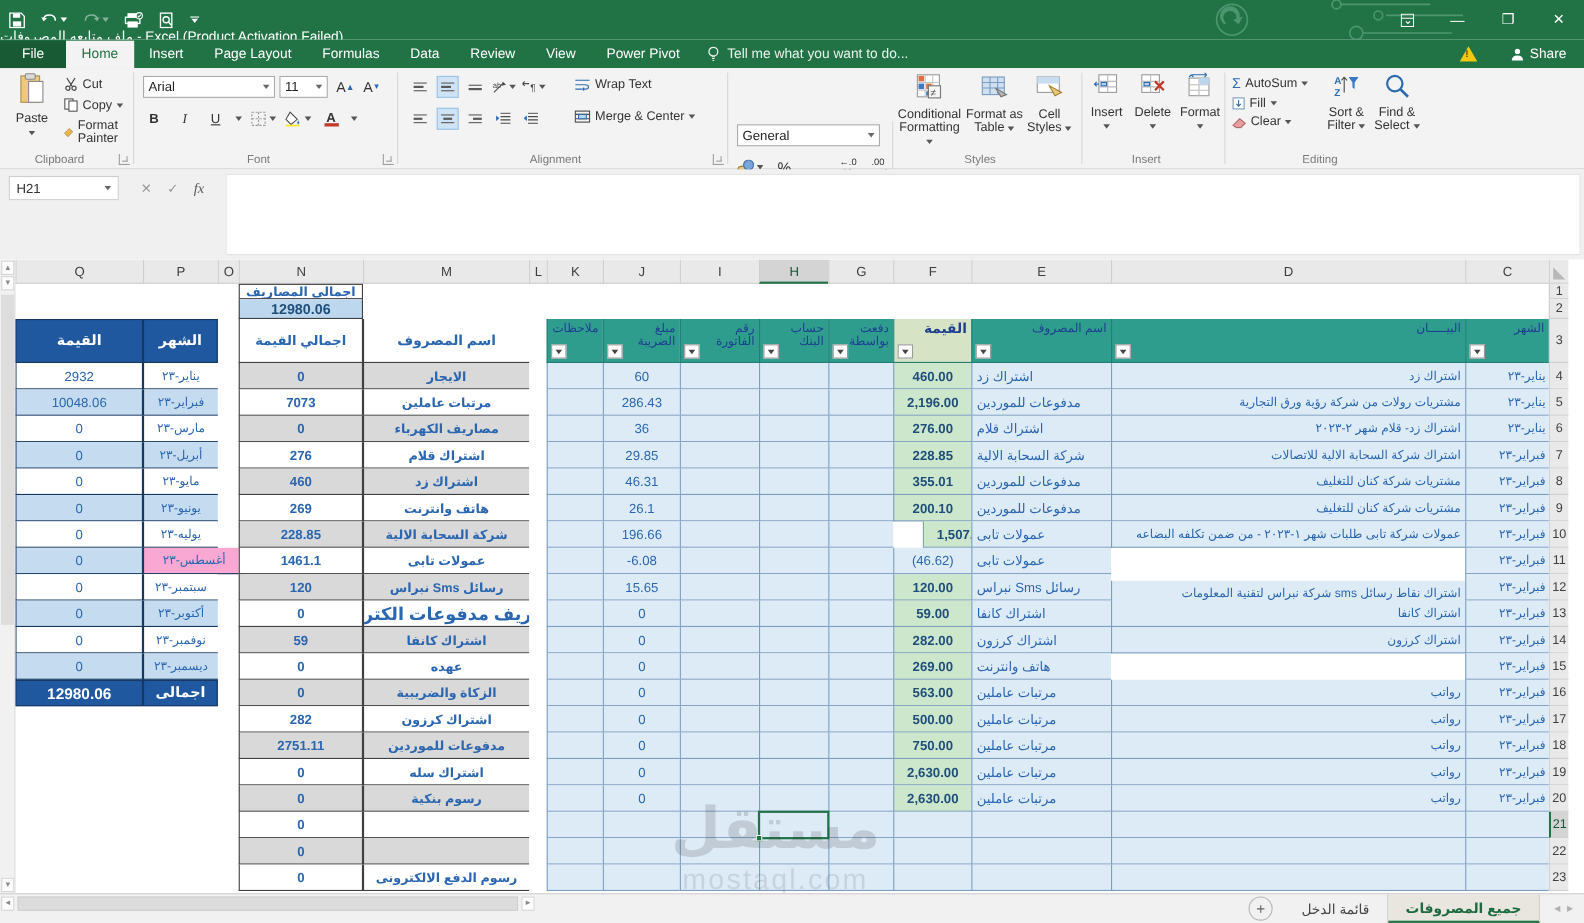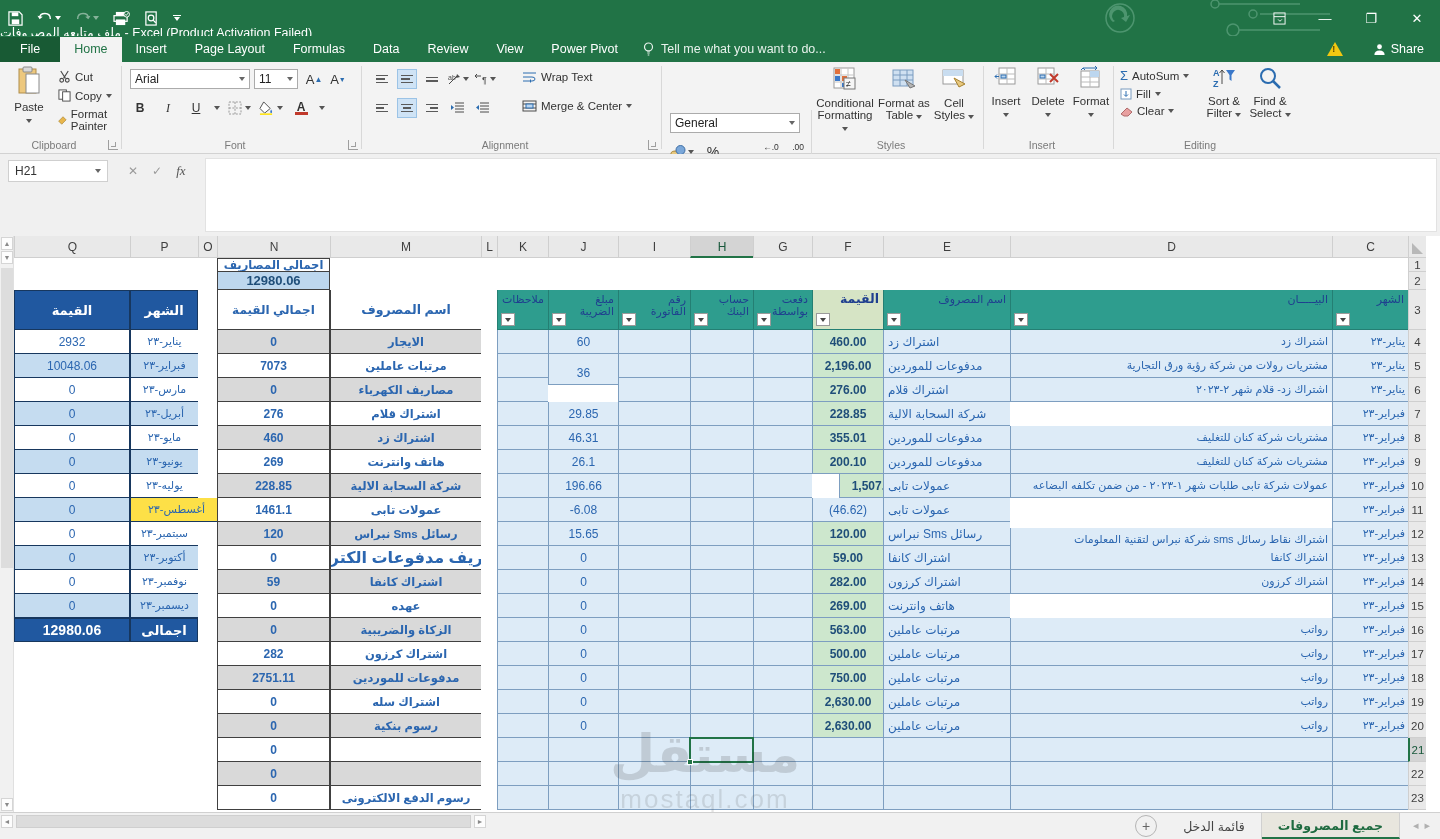--- a/index.html
+++ b/index.html
@@ -578,21 +578,21 @@
       <div class="cell sumcell rtl" style="background: rgb(255, 255, 255); font-size: 11px; left: 116px; top: 142px; width: 68px; height: 24px;">مارس-٢٣</div>
       <div class="cell sumcell first" style="background: rgb(197, 220, 240); color: rgb(43, 102, 176); left: 0px; top: 166px; width: 116px; height: 24px;">0</div>
       <div class="cell sumcell rtl" style="background: rgb(197, 220, 240); font-size: 11px; left: 116px; top: 166px; width: 68px; height: 24px;">أبريل-٢٣</div>
       <div class="cell sumcell first" style="background: rgb(255, 255, 255); color: rgb(43, 102, 176); left: 0px; top: 190px; width: 116px; height: 24px;">0</div>
       <div class="cell sumcell rtl" style="background: rgb(255, 255, 255); font-size: 11px; left: 116px; top: 190px; width: 68px; height: 24px;">مايو-٢٣</div>
       <div class="cell sumcell first" style="background: rgb(197, 220, 240); color: rgb(43, 102, 176); left: 0px; top: 214px; width: 116px; height: 24px;">0</div>
       <div class="cell sumcell rtl" style="background: rgb(197, 220, 240); font-size: 11px; left: 116px; top: 214px; width: 68px; height: 24px;">يونيو-٢٣</div>
       <div class="cell sumcell first" style="background: rgb(255, 255, 255); color: rgb(43, 102, 176); left: 0px; top: 238px; width: 116px; height: 24px;">0</div>
       <div class="cell sumcell rtl" style="background: rgb(255, 255, 255); font-size: 11px; left: 116px; top: 238px; width: 68px; height: 24px;">يوليه-٢٣</div>
       <div class="cell sumcell first" style="background: rgb(197, 220, 240); color: rgb(43, 102, 176); left: 0px; top: 262px; width: 116px; height: 24px;">0</div>
-      <div class="cell sumcell rtl" style="background: #fde047; font-size: 11px; left: 116px; top: 262px; width: 92px; height: 24px; text-align: right;">أغسطس-٢٣</div>
+      <div class="cell sumcell rtl" style="background: #f9a8d4; font-size: 11px; left: 116px; top: 262px; width: 92px; height: 24px; text-align: right;">أغسطس-٢٣</div>
       <div class="cell sumcell first" style="background: rgb(255, 255, 255); color: rgb(43, 102, 176); left: 0px; top: 286px; width: 116px; height: 24px;">0</div>
       <div class="cell sumcell rtl" style="background: rgb(255, 255, 255); font-size: 11px; left: 116px; top: 286px; width: 68px; height: 24px;">سبتمبر-٢٣</div>
       <div class="cell sumcell first" style="background: rgb(197, 220, 240); color: rgb(43, 102, 176); left: 0px; top: 310px; width: 116px; height: 24px;">0</div>
       <div class="cell sumcell rtl" style="background: rgb(197, 220, 240); font-size: 11px; left: 116px; top: 310px; width: 68px; height: 24px;">أكتوبر-٢٣</div>
       <div class="cell sumcell first" style="background: rgb(255, 255, 255); color: rgb(43, 102, 176); left: 0px; top: 334px; width: 116px; height: 24px;">0</div>
       <div class="cell sumcell rtl" style="background: rgb(255, 255, 255); font-size: 11px; left: 116px; top: 334px; width: 68px; height: 24px;">نوفمبر-٢٣</div>
       <div class="cell sumcell first" style="background: rgb(197, 220, 240); color: rgb(43, 102, 176); left: 0px; top: 358px; width: 116px; height: 24px;">0</div>
       <div class="cell sumcell rtl" style="background: rgb(197, 220, 240); font-size: 11px; left: 116px; top: 358px; width: 68px; height: 24px;">ديسمبر-٢٣</div>
       <div class="cell sumhdr" style="font-size: 14px; left: 0px; top: 382px; width: 116px; height: 24px;">12980.06</div>
       <div class="cell sumhdr rtl" style="left: 116px; top: 382px; width: 68px; height: 24px;">اجمالى</div>
@@ -686,35 +686,36 @@
       <div class="cell expcell" style="left: 483px; top: 118px; width: 51px; height: 24px;"></div>
       <div class="cell expcell" style="justify-content: center; left: 534px; top: 118px; width: 70px; height: 24px;">286.43</div>
       <div class="cell expcell" style="left: 604px; top: 118px; width: 72px; height: 24px;"></div>
       <div class="cell expcell" style="left: 676px; top: 118px; width: 63px; height: 24px;"></div>
       <div class="cell expcell" style="left: 739px; top: 118px; width: 59px; height: 24px;"></div>
       <div class="cell expcell valcell" style="justify-content: center; left: 798px; top: 118px; width: 71px; height: 24px;">2,196.00</div>
       <div class="cell expcell rtl" style="justify-content: flex-end; padding-left: 4px; padding-right: 6px; left: 869px; top: 118px; width: 127px; height: 24px;">مدفوعات للموردين</div>
       <div class="cell expcell rtl" style="justify-content: flex-start; padding-left: 6px; padding-right: 4px; font-size: 11px; left: 996px; top: 118px; width: 322px; height: 24px;">مشتريات رولات من شركة رؤية ورق التجارية</div>
       <div class="cell expcell rtl" style="justify-content: flex-start; padding-right: 3px; font-size: 11px; left: 1318px; top: 118px; width: 76px; height: 24px;">يناير-٢٣</div>
       <div class="cell expcell" style="left: 483px; top: 142px; width: 51px; height: 24px;"></div>
-      <div class="cell expcell" style="justify-content: center; left: 534px; top: 125px; width: 70px; height: 24px;">36</div>
+      <div class="cell expcell" style="justify-content: center; left: 534px; top: 142px; width: 70px; height: 24px;">36</div>
       <div class="cell expcell" style="left: 604px; top: 142px; width: 72px; height: 24px;"></div>
       <div class="cell expcell" style="left: 676px; top: 142px; width: 63px; height: 24px;"></div>
       <div class="cell expcell" style="left: 739px; top: 142px; width: 59px; height: 24px;"></div>
       <div class="cell expcell valcell" style="justify-content: center; left: 798px; top: 142px; width: 71px; height: 24px;">276.00</div>
       <div class="cell expcell rtl" style="justify-content: flex-end; padding-left: 4px; padding-right: 6px; left: 869px; top: 142px; width: 127px; height: 24px;">اشتراك قلام</div>
       <div class="cell expcell rtl" style="justify-content: flex-start; padding-left: 6px; padding-right: 4px; font-size: 11px; left: 996px; top: 142px; width: 322px; height: 24px;">اشتراك زد- قلام شهر ٢-٢٠٢٣</div>
       <div class="cell expcell rtl" style="justify-content: flex-start; padding-right: 3px; font-size: 11px; left: 1318px; top: 142px; width: 76px; height: 24px;">يناير-٢٣</div>
       <div class="cell expcell" style="left: 483px; top: 166px; width: 51px; height: 24px;"></div>
       <div class="cell expcell" style="justify-content: center; left: 534px; top: 166px; width: 70px; height: 24px;">29.85</div>
       <div class="cell expcell" style="left: 604px; top: 166px; width: 72px; height: 24px;"></div>
       <div class="cell expcell" style="left: 676px; top: 166px; width: 63px; height: 24px;"></div>
       <div class="cell expcell" style="left: 739px; top: 166px; width: 59px; height: 24px;"></div>
       <div class="cell expcell valcell" style="justify-content: center; left: 798px; top: 166px; width: 71px; height: 24px;">228.85</div>
       <div class="cell expcell rtl" style="justify-content: flex-end; padding-left: 4px; padding-right: 6px; left: 869px; top: 166px; width: 127px; height: 24px;">شركة السحابة الالية</div>
+      <div class="cell expcell rtl" style="justify-content: flex-start; padding-left: 6px; padding-right: 4px; font-size: 11px; left: 996px; top: 166px; width: 322px; height: 24px;">اشتراك شركة السحابة الالية للاتصالات</div>
       <div class="cell expcell rtl" style="justify-content: flex-start; padding-right: 3px; font-size: 11px; left: 1318px; top: 166px; width: 76px; height: 24px;">فبراير-٢٣</div>
       <div class="cell expcell" style="left: 483px; top: 190px; width: 51px; height: 24px;"></div>
       <div class="cell expcell" style="justify-content: center; left: 534px; top: 190px; width: 70px; height: 24px;">46.31</div>
       <div class="cell expcell" style="left: 604px; top: 190px; width: 72px; height: 24px;"></div>
       <div class="cell expcell" style="left: 676px; top: 190px; width: 63px; height: 24px;"></div>
       <div class="cell expcell" style="left: 739px; top: 190px; width: 59px; height: 24px;"></div>
       <div class="cell expcell valcell" style="justify-content: center; left: 798px; top: 190px; width: 71px; height: 24px;">355.01</div>
       <div class="cell expcell rtl" style="justify-content: flex-end; padding-left: 4px; padding-right: 6px; left: 869px; top: 190px; width: 127px; height: 24px;">مدفوعات للموردين</div>
       <div class="cell expcell rtl" style="justify-content: flex-start; padding-left: 6px; padding-right: 4px; font-size: 11px; left: 996px; top: 190px; width: 322px; height: 24px;">مشتريات شركة كنان للتغليف</div>
       <div class="cell expcell rtl" style="justify-content: flex-start; padding-right: 3px; font-size: 11px; left: 1318px; top: 190px; width: 76px; height: 24px;">فبراير-٢٣</div>

